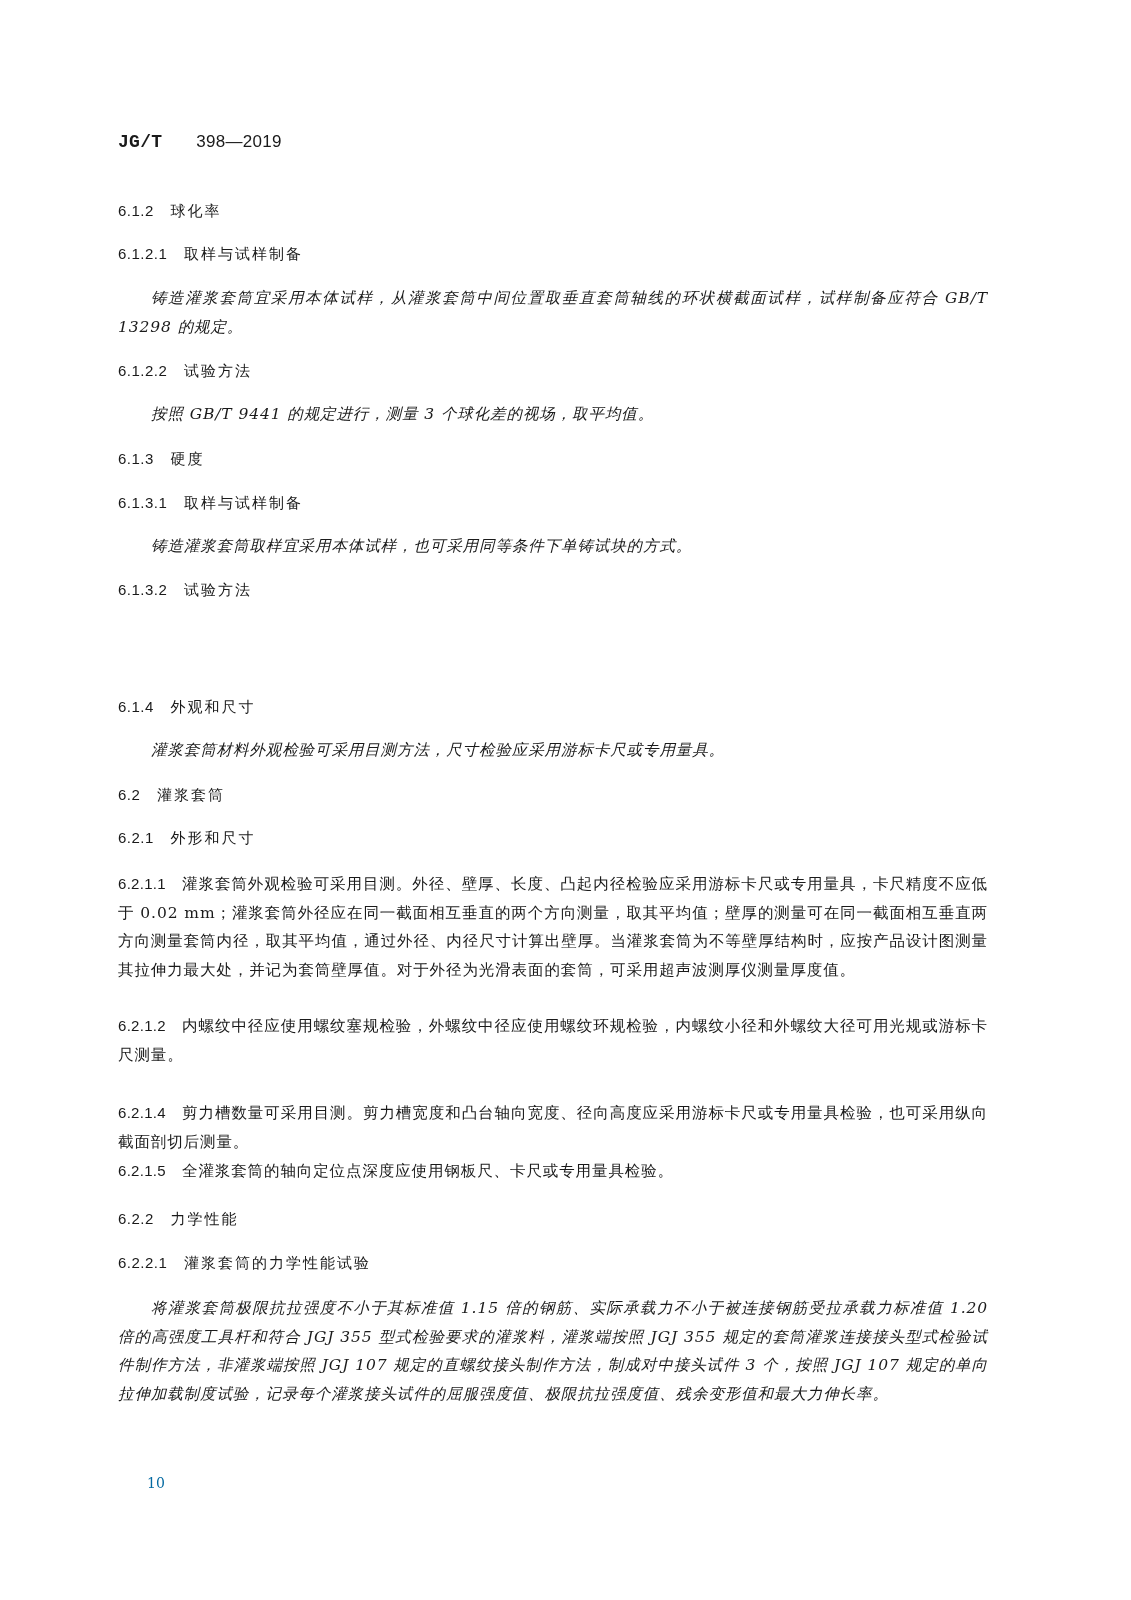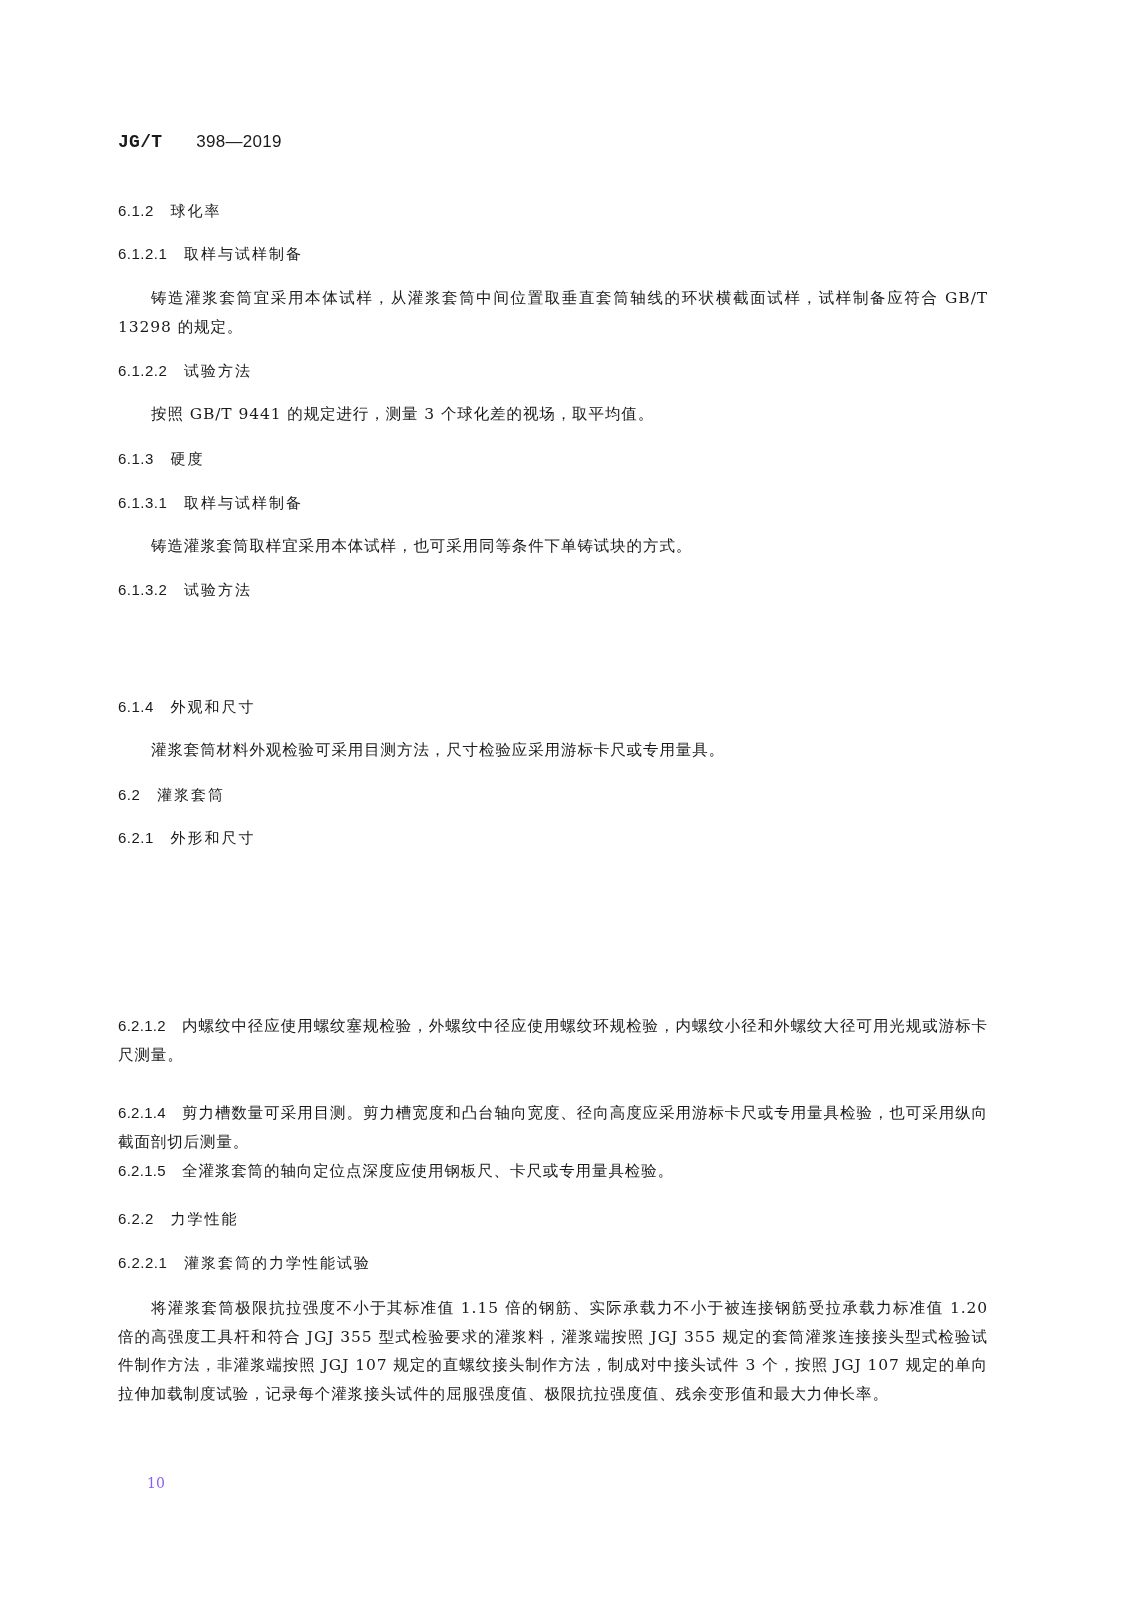--- a/index.html
+++ b/index.html
@@ -8,23 +8,23 @@
   .page { position: absolute; left: 0; top: 0; width: 1131px; height: 1600px; }
   .doc-id { position: absolute; left: 118px; top: 131px; font-size: 17px; letter-spacing: 0.3px; }
   .doc-id .bold { font-weight: bold; font-family: Liberation Mono, monospace; font-size: 18px; }
   .doc-id .num { font-family: "Liberation Sans", sans-serif; margin-left: 28px; }
   .h { position: absolute; left: 118px; font-family: "Liberation Sans", "DejaVu Sans", sans-serif;
        font-size: 15px; white-space: nowrap; }
   .h .no { display: inline-block; letter-spacing: 0.5px; text-align: right; }
   .h .t { font-weight: normal; letter-spacing: 2px; text-align: center; }
   .p { position: absolute; left: 118px; width: 870px; font-size: 15.5px; line-height: 28.5px;
        text-align: justify; text-align-last: left; letter-spacing: 0.9px; }
-  .p.indent { text-indent: 33px; }
+  .p.indent { text-indent: 33px; font-style: italic; }
   .p .no { font-family: "Liberation Sans", sans-serif; font-size: 15px; margin-right: 16px; letter-spacing: 0.3px; }
-  .pagenum { position: absolute; left: 147px; top: 1475px; font-size: 14px; color: #8b5cf6; text-align: center; }
+  .pagenum { position: absolute; left: 147px; top: 1475px; font-size: 14px; color: #0369a1; text-align: center; }
 </style>
 </head>
 <body>
 
 <div class="page">
 
   <div class="doc-id">
     <span class="bold">JG/T</span>
     <span class="num">398—2019</span>
   </div>
@@ -76,20 +76,23 @@
   <div class="h" style="top:786px">
     <span class="no">6.2</span>&nbsp;&nbsp;&nbsp;
     <span class="t">灌浆套筒</span>
   </div>
 
   <div class="h" style="top:829px">
     <span class="no">6.2.1</span>&nbsp;&nbsp;&nbsp;
     <span class="t">外形和尺寸</span>
   </div>
 
+  <div class="p" style="top:870px">
+    <span class="no">6.2.1.1</span><span>灌浆套筒外观检验可采用目测。外径、壁厚、长度、凸起内径检验应采用游标卡尺或专用量具，卡尺精度不应低于 0.02 mm；灌浆套筒外径应在同一截面相互垂直的两个方向测量，取其平均值；壁厚的测量可在同一截面相互垂直两方向测量套筒内径，取其平均值，通过外径、内径尺寸计算出壁厚。当灌浆套筒为不等壁厚结构时，应按产品设计图测量其拉伸力最大处，并记为套筒壁厚值。对于外径为光滑表面的套筒，可采用超声波测厚仪测量厚度值。</span>
+  </div>
 
   <div class="p" style="top:1012px">
     <span class="no">6.2.1.2</span><span>内螺纹中径应使用螺纹塞规检验，外螺纹中径应使用螺纹环规检验，内螺纹小径和外螺纹大径可用光规或游标卡尺测量。</span>
   </div>
 
 
   <div class="p" style="top:1099px">
     <span class="no">6.2.1.4</span><span>剪力槽数量可采用目测。剪力槽宽度和凸台轴向宽度、径向高度应采用游标卡尺或专用量具检验，也可采用纵向截面剖切后测量。</span>
   </div>
 

